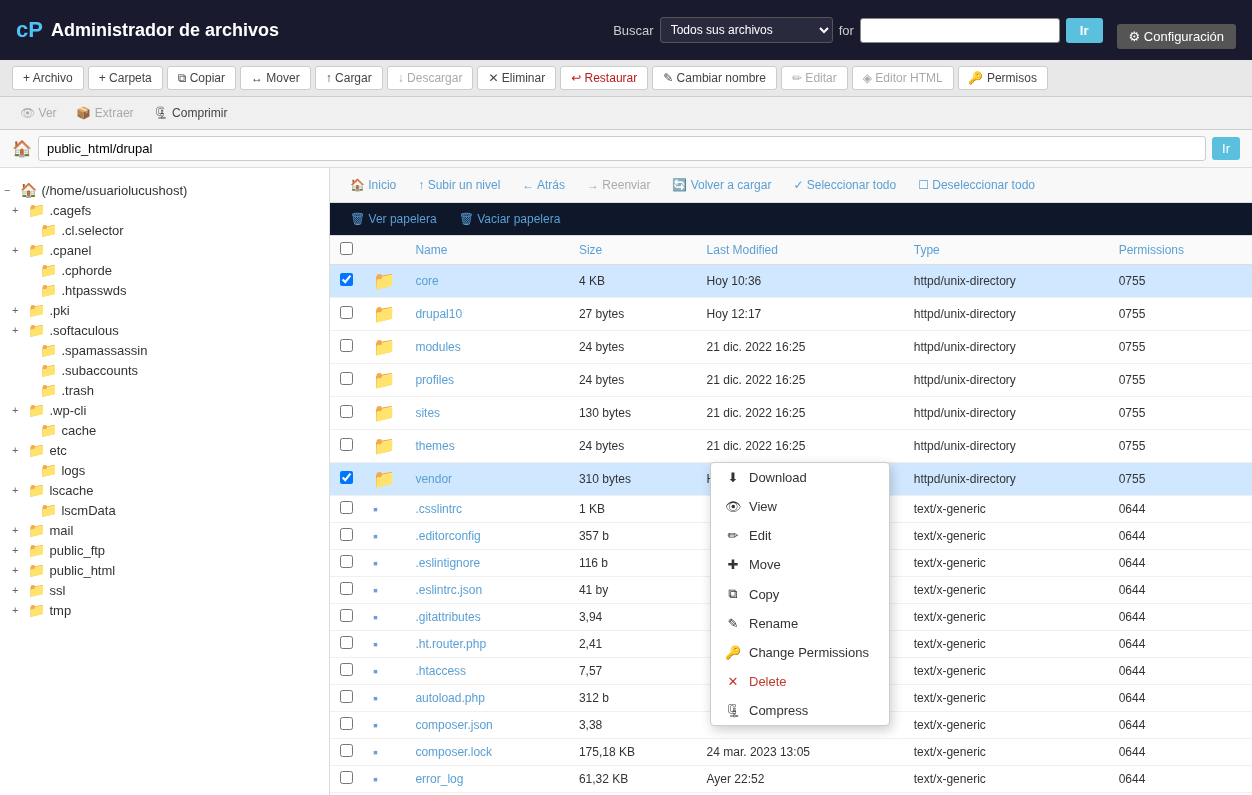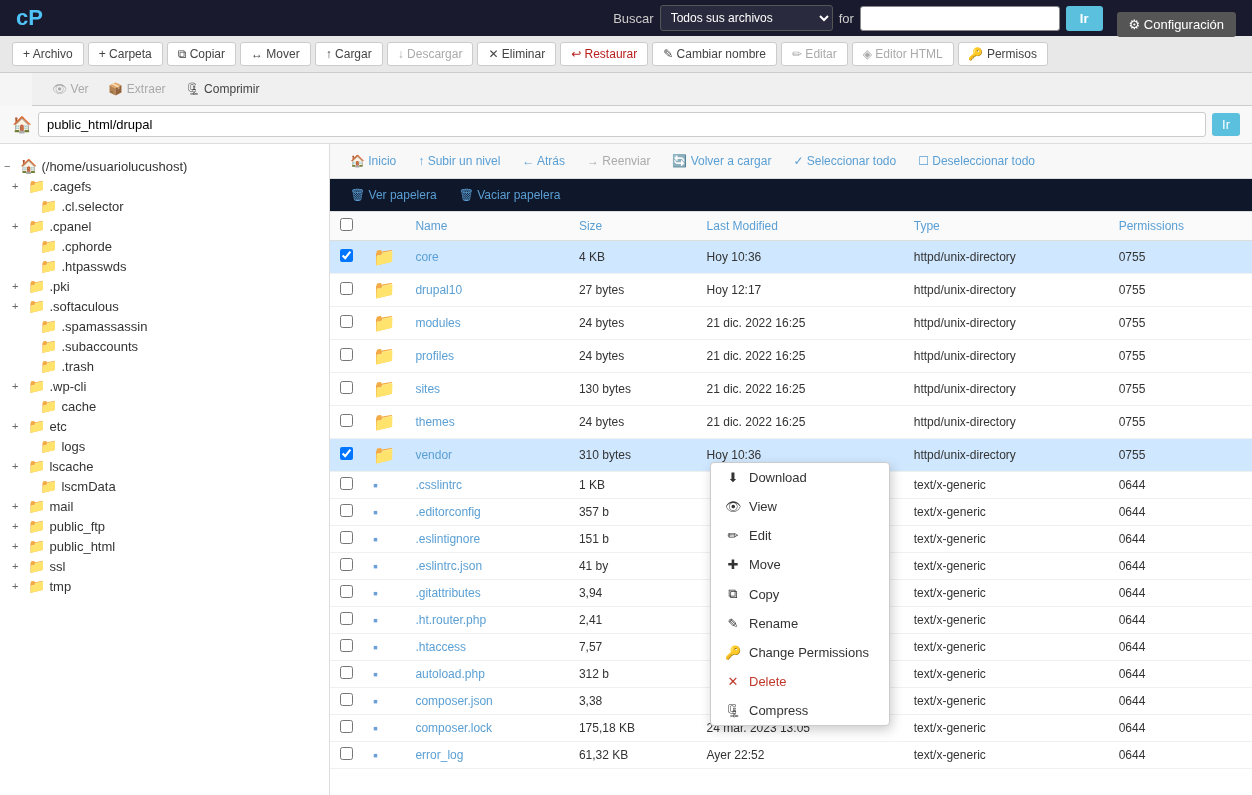--- a/index.html
+++ b/index.html
@@ -5,21 +5,21 @@
     * { box-sizing: border-box; margin: 0; padding: 0; }
     body { font-family: Arial, sans-serif; font-size: 13px; background: #f5f5f5; color: #333; }
 
     
     .top-header {
       background: #1a1a2e;
       color: white;
       display: flex;
       align-items: center;
       padding: 3px 16px;
-      height: 36px;
+      height: 60px;
     }
     .top-header .logo { display: flex; align-items: center; gap: 8px; font-size: 18px; font-weight: bold; flex: 1; }
     .top-header .logo-icon { color: #4fc3f7; font-size: 22px; }
     .search-area { display: flex; align-items: center; gap: 6px; }
     .search-area label { color: #ccc; font-size: 13px; }
     .search-select {
       padding: 4px 6px; font-size: 12px; border: 1px solid #555; background: #2a2a3e; color: white;
       border-radius: 3px; cursor: pointer;
     }
     .search-for { color: #ccc; font-size: 13px; }
@@ -42,21 +42,21 @@
     }
     .toolbar-btn {
       background: white; border: 1px solid #ccc; padding: 4px 10px; border-radius: 3px;
       cursor: pointer; font-size: 12px; color: #444; display: flex; align-items: center; gap: 4px;
     }
     .toolbar-btn.disabled { color: #aaa; cursor: default; }
 
     
     .toolbar2 {
       background: #f0f0f0; border-bottom: 1px solid #ccc; padding: 5px 12px;
-      display: flex; align-items: center; gap: 4px; flex-wrap: wrap; margin-left: 32px;
+      display: flex; align-items: center; gap: 4px; flex-wrap: wrap;
     }
     .toolbar2-btn {
       background: none; border: none; padding: 4px 8px; border-radius: 3px;
       cursor: pointer; font-size: 12px; color: #444; display: flex; align-items: center; gap: 4px;
     }
 
     
     .main-container { display: flex; height: calc(795px - 44px - 36px - 36px); }
 
     
@@ -145,20 +145,21 @@
     }
     .context-menu-item.danger { color: #c0392b; }
     .context-menu-item .cm-icon { width: 16px; text-align: center; font-size: 13px; }
   </style>
 </head>
 <body>
 
 <div class="top-header">
   <div class="logo">
     <span class="logo-icon">cP</span>
+    <span>Administrador de archivos</span>
   </div>
   <div class="search-area">
     <label>Buscar</label>
     <select class="search-select">
       <option>Todos sus archivos</option>
       <option>Solo nombres de archivos</option>
       <option>Solo contenido</option>
     </select>
     <span class="search-for">for</span>
     <input class="search-input" type="text" placeholder="" style="">
@@ -444,21 +445,21 @@
     <td><a class="file-name-link">.editorconfig</a></td>
     <td>357 b</td>
     <td></td>
     <td>text/x-generic</td>
     <td>0644</td>
   </tr>
           <tr>
     <td><input type="checkbox" style=""></td>
     <td><span style="color:#6a9fd8;font-size:14px;">▪</span></td>
     <td><a class="file-name-link">.eslintignore</a></td>
-    <td>151 b</td>
+    <td>116 b</td>
     <td></td>
     <td>text/x-generic</td>
     <td>0644</td>
   </tr>
           <tr>
     <td><input type="checkbox" style=""></td>
     <td><span style="color:#6a9fd8;font-size:14px;">▪</span></td>
     <td><a class="file-name-link">.eslintrc.json</a></td>
     <td>41 by</td>
     <td></td>

